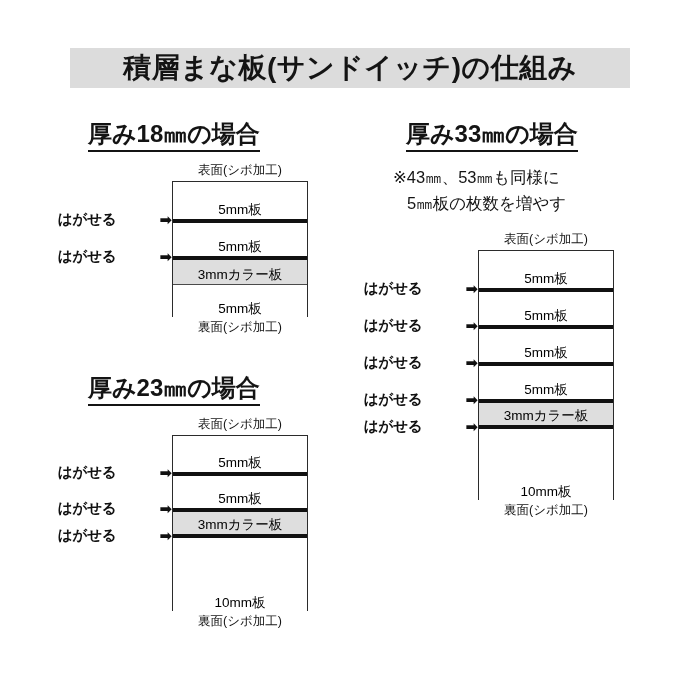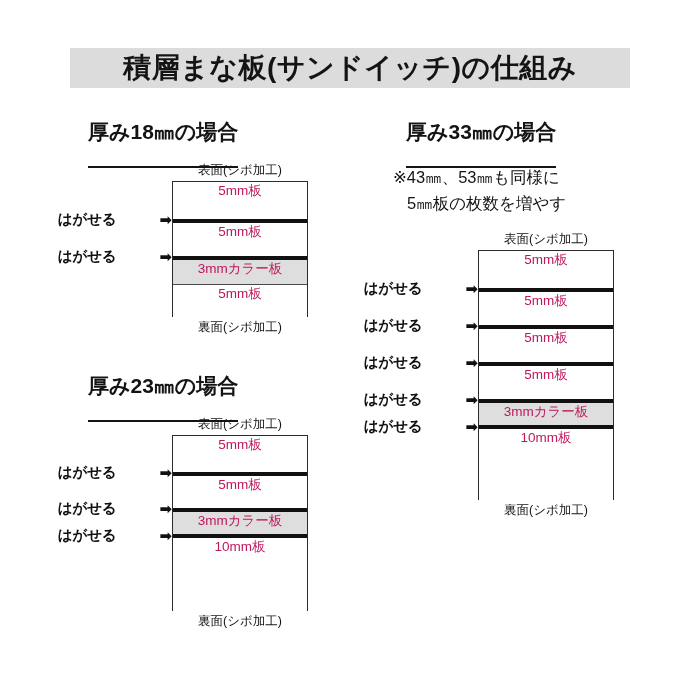--- a/index.html
+++ b/index.html
@@ -32,25 +32,25 @@
     font-size: 28px;
     font-weight: 700;
     letter-spacing: 0.5px;
     color: #141414;
     white-space: nowrap;
   }
 
   
   .section-heading {
     position: absolute;
-    font-size: 21px;
+    font-size: 24px;
     font-weight: 700;
     color: #141414;
     border-bottom: 2px solid #141414;
-    padding-bottom: 20px;
+    padding-bottom: 0;
     white-space: nowrap;
   }
 
   
   .note {
     position: absolute;
     font-size: 16.5px;
     line-height: 1.55;
     color: #141414;
     white-space: nowrap;
@@ -73,24 +73,24 @@
 
   .stack-box {
     border: 1.5px solid #2b2b2b;
     background: #ffffff;
     box-sizing: border-box;
     position: relative;
   }
   .layer {
     box-sizing: border-box;
     display: flex;
-    align-items: flex-start;
+    align-items: flex-end;
     justify-content: center;
     font-size: 13.5px;
-    color: #be185d;
+    color: #000000;
     background: #ffffff;
     position: relative;
     white-space: nowrap;
   }
   .layer.color-layer {
     background: #dedede;
   }
   
   .layer.sep-top {
     border-top: 4px solid #111111;

